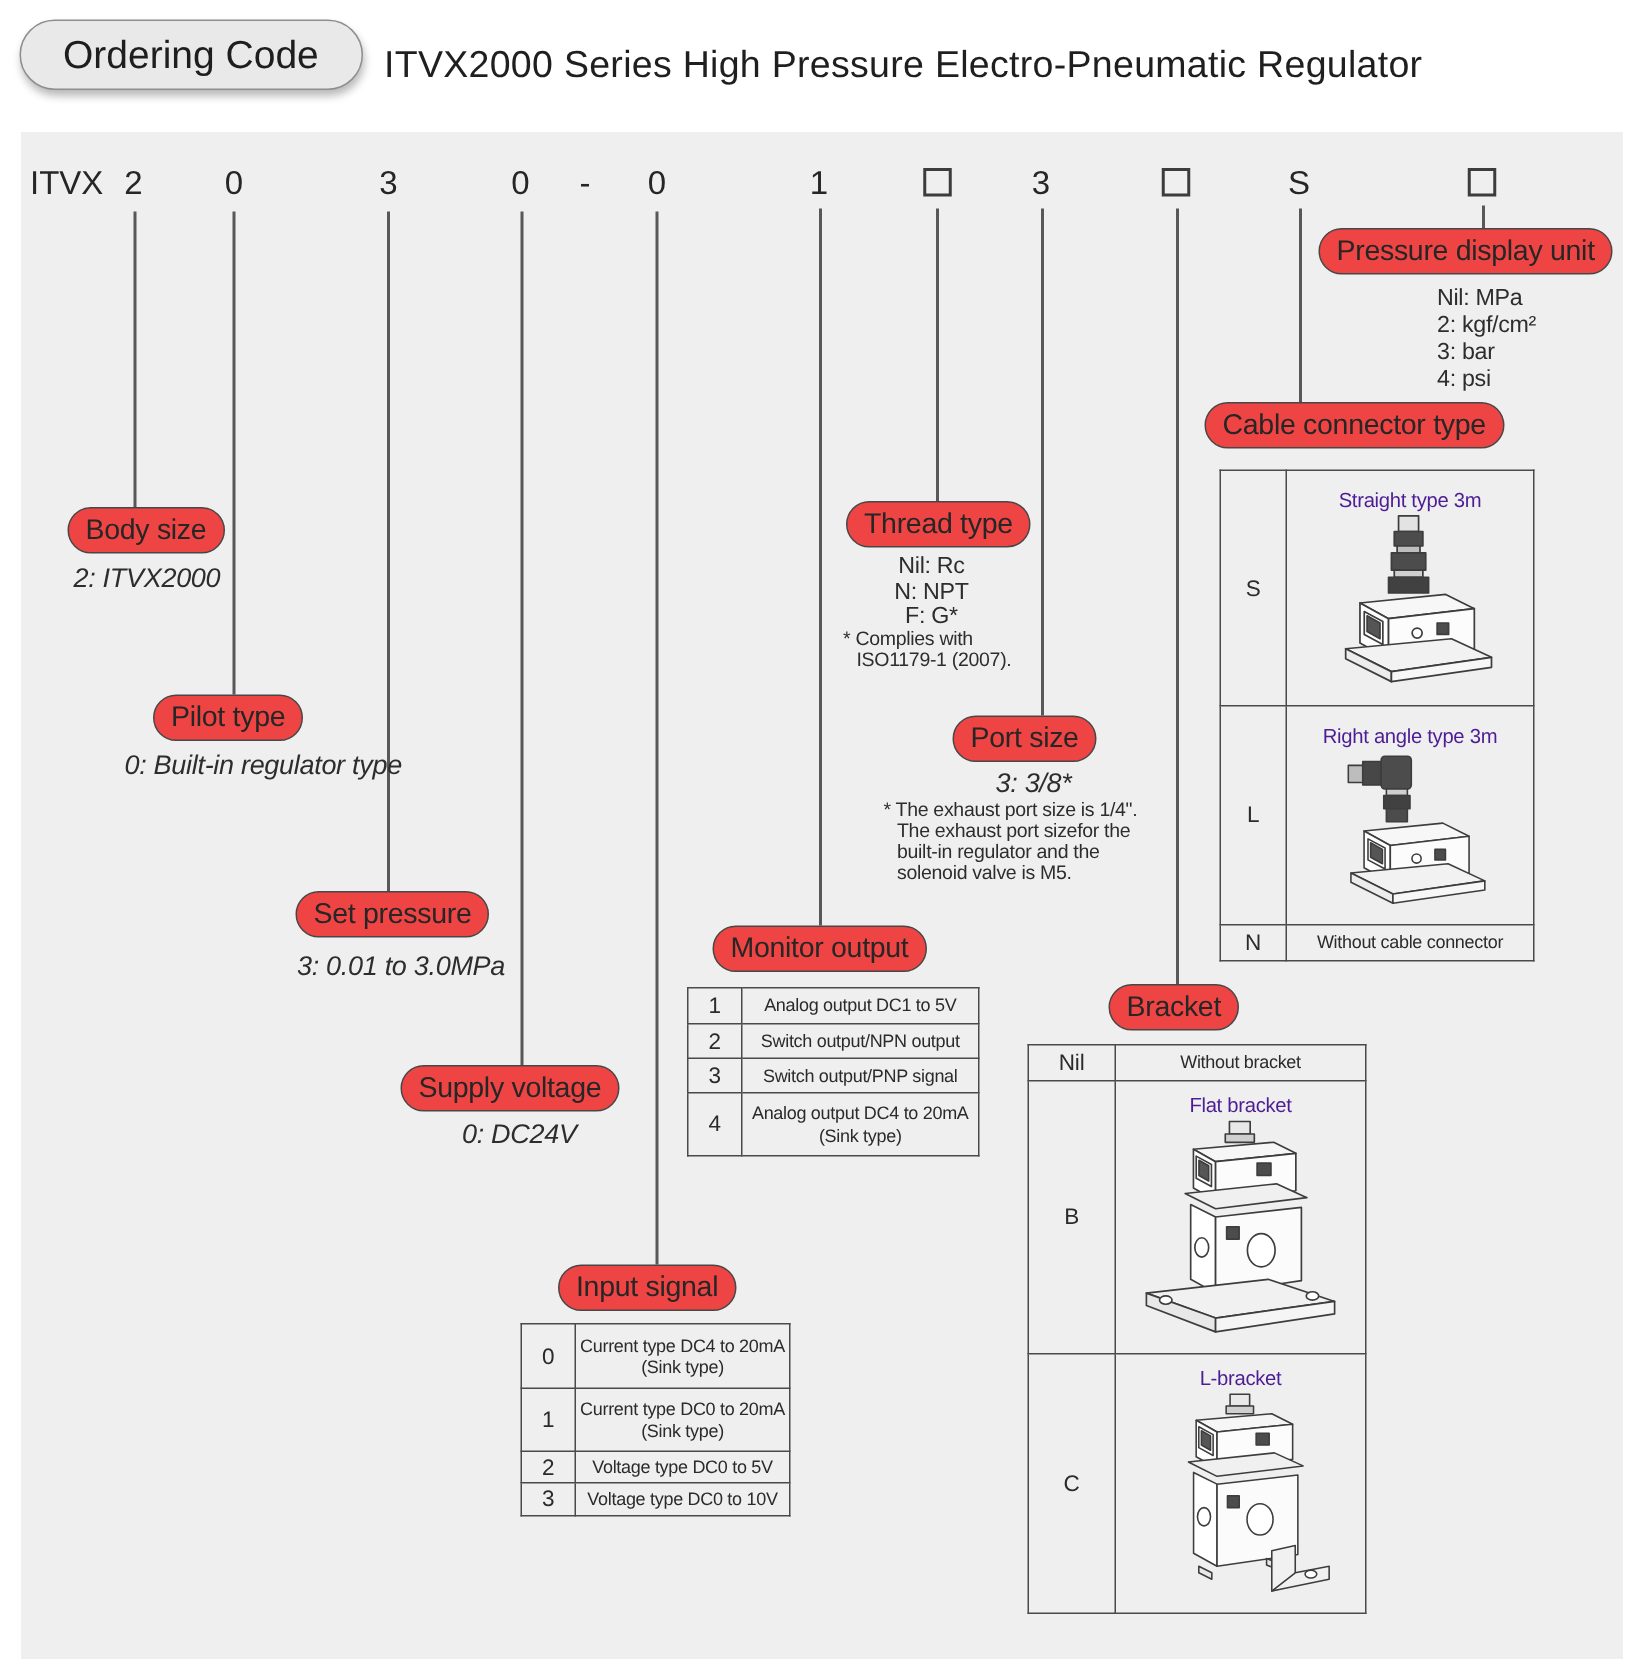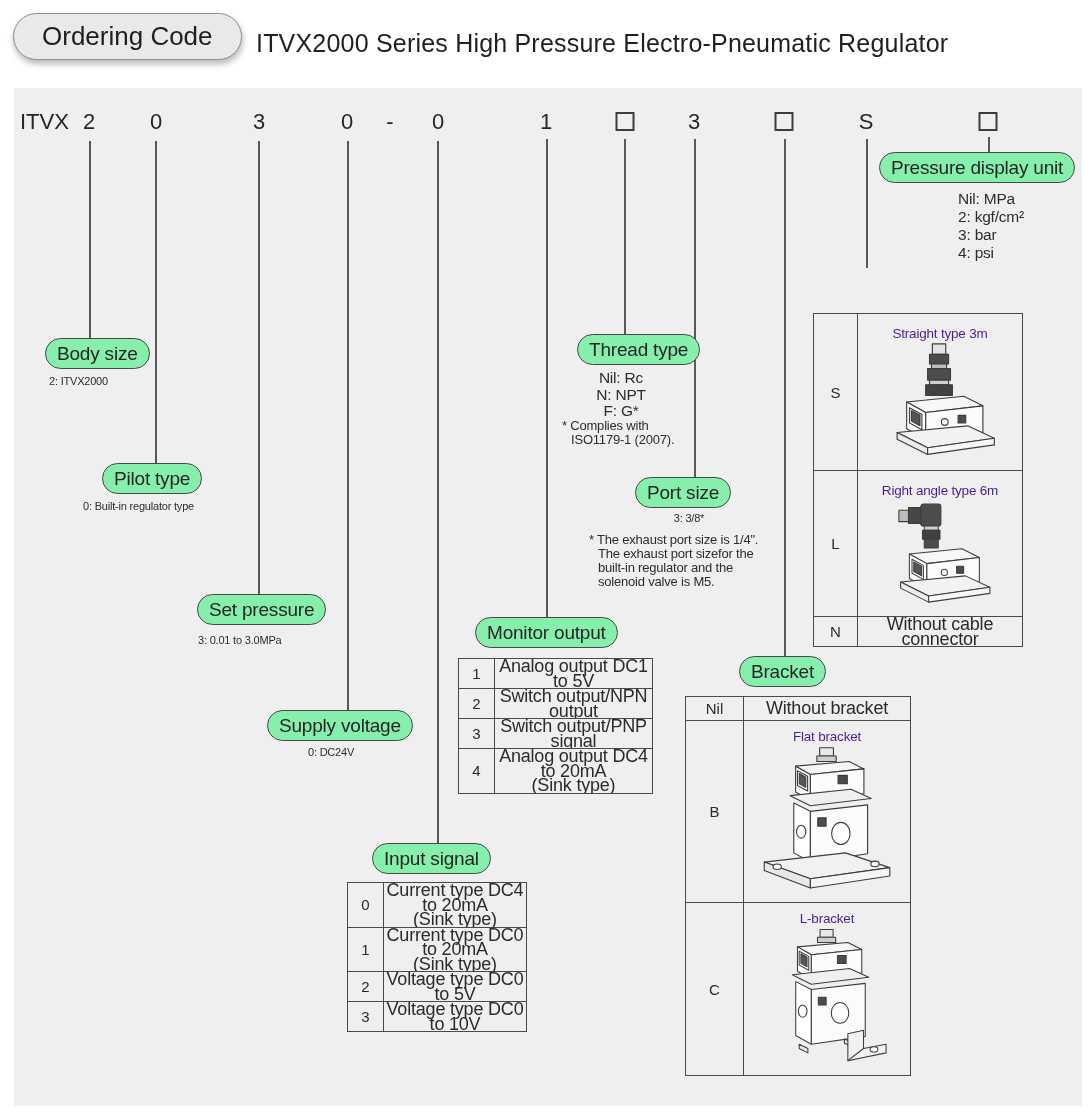--- a/index.html
+++ b/index.html
@@ -7,33 +7,33 @@
   .stage { position:relative; width:1090px; height:1116px; background:#ffffff; overflow:hidden; }
   .panel { position:absolute; left:14px; top:88px; width:1068px; height:1018px; background:#efefef; }
   .badge { position:absolute; left:13px; top:13px; height:47px; line-height:45px; padding:0 28px;
            background:#e9e9e9; border:1px solid #8e8e8e; border-radius:24px; font-size:26px;
            color:#1e1e1e; box-shadow:1px 4px 6px rgba(0,0,0,.28); white-space:nowrap; }
   .title { position:absolute; left:256px; top:29px; font-size:25px; letter-spacing:.2px; color:#1f1f1f; white-space:nowrap; }
   .code  { position:absolute; top:109px; font-size:22px; color:#262626; transform:translateX(-50%); white-space:nowrap; }
   .code.prefix { transform:none; }
   .sq    { position:absolute; top:112px; width:19px; height:19px; border:2px solid #3c3c3c; transform:translateX(-50%); background:transparent; }
   .vline { position:absolute; width:1.5px; background:#585858; }
-  .bubble{ position:absolute; background:#86efac; border:1.5px solid #474747; border-radius:18px;
+  .bubble{ position:absolute; background:#ef4444; border:1.5px solid #474747; border-radius:18px;
            padding:2px 11px; font-size:19px; letter-spacing:-.2px; line-height:25px; color:#262626;
            white-space:nowrap; text-align:center; }
-  .val   { position:absolute; font-size:11px; letter-spacing:-.2px; color:#2d2d2d; white-space:nowrap; }
+  .val   { position:absolute; font-size:18px; letter-spacing:-.2px; color:#2d2d2d; white-space:nowrap;font-style:italic; }
   .opts  { position:absolute; font-size:15.5px; letter-spacing:-.2px; line-height:16.5px; color:#2d2d2d; }
   .opts.wide { line-height:18px; }
   .opts.center { text-align:center; }
   .note  { position:absolute; font-size:13px; letter-spacing:-.2px; line-height:14px; color:#2d2d2d; white-space:nowrap; }
   .note .ind { padding-left:9px; }
   table.tbl { position:absolute; border-collapse:collapse; table-layout:fixed; }
   .tbl td { border:1.4px solid #4a4a4a; text-align:center; vertical-align:middle; padding:0; overflow:hidden; }
   .ccode  { font-size:15px; color:#2b2b2b; }
-  .cdesc  { font-size:18px; letter-spacing:-.2px; line-height:14.5px; color:#2b2b2b;margin-top:44px; }
+  .cdesc  { font-size:12px; letter-spacing:-.2px; line-height:14.5px; color:#2b2b2b;margin-top:44px; }
   .cimg   { vertical-align:top; }
   .cell-label { font-size:13.5px; letter-spacing:-.2px; color:#4c1d95; margin-top:5px; text-align:center; }
   .imgwrap { display:flex; flex-direction:column; align-items:center; height:100%; }
 </style>
 </head>
 <body>
 
 <div class="stage">
 
   <div class="badge">Ordering Code</div>
@@ -66,23 +66,24 @@
   <div class="vline" style="left:784px;top:139px;height:517px"></div>
   <div class="vline" style="left:866px;top:139px;height:129px"></div>
   <div class="vline" style="left:988px;top:137px;height:15px"></div>
 
   <div class="bubble" style="left:45px;top:338px">Body size</div>
   <div class="bubble" style="left:102px;top:463px">Pilot type</div>
   <div class="bubble" style="left:197px;top:594px">Set pressure</div>
   <div class="bubble" style="left:267px;top:710px">Supply voltage</div>
   <div class="bubble" style="left:372px;top:843px">Input signal</div>
   <div class="bubble" style="left:475px;top:617px">Monitor output</div>
-  <div class="bubble" style="left:577px;top:334px">Thread type</div>
+  <div class="bubble" style="left:564px;top:334px">Thread type</div>
   <div class="bubble" style="left:635px;top:477px">Port size</div>
   <div class="bubble" style="left:739px;top:656px">Bracket</div>
+  <div class="bubble" style="left:803px;top:268px">Cable connector type</div>
   <div class="bubble" style="left:879px;top:152px">Pressure display unit</div>
 
   <div class="val" style="left:49px;top:375px">2: ITVX2000</div>
   <div class="val" style="left:83px;top:500px">0: Built-in regulator type</div>
   <div class="val" style="left:198px;top:634px">3: 0.01 to 3.0MPa</div>
   <div class="val" style="left:308px;top:746px">0: DC24V</div>
 
   <div class="opts center" style="left:556px;top:370px;width:130px">
     <div>Nil: Rc</div>
     <div>N: NPT</div>
@@ -267,21 +268,21 @@
             <polygon points="20,96 20,103 52,119 52,112" fill="#ececec"></polygon>
             <polygon points="52,112 52,119 122,109 122,102" fill="#f7f7f7"></polygon>
           </svg>
         </div>
       </td>
     </tr>
     <tr style="height:146px">
       <td class="ccode">L</td>
       <td class="cimg">
         <div class="imgwrap">
-          <div class="cell-label">Right angle type 6m</div>
+          <div class="cell-label">Right angle type 3m</div>
           <svg width="124" height="112" viewBox="0 0 130 128" stroke="#3d3d3d" stroke-width="1.2" fill="none" stroke-linejoin="round">
             <rect x="18" y="14" width="11" height="13" fill="#bdbdbd"></rect>
             <rect x="29" y="11" width="14" height="18" fill="#474747"></rect>
             <rect x="43" y="7" width="23" height="25" rx="3" fill="#4c4c4c"></rect>
             <rect x="47" y="32" width="16" height="5" fill="#cfcfcf"></rect>
             <rect x="45" y="37" width="20" height="10" fill="#414141"></rect>
             <rect x="47" y="47" width="16" height="10" fill="#4c4c4c"></rect>
             <polygon points="30,64 90,58 110,68 50,75" fill="#f7f7f7"></polygon>
             <polygon points="30,64 30,92 50,103 50,75" fill="#ffffff"></polygon>
             <polygon points="50,75 110,68 110,96 50,103" fill="#fcfcfc"></polygon>

